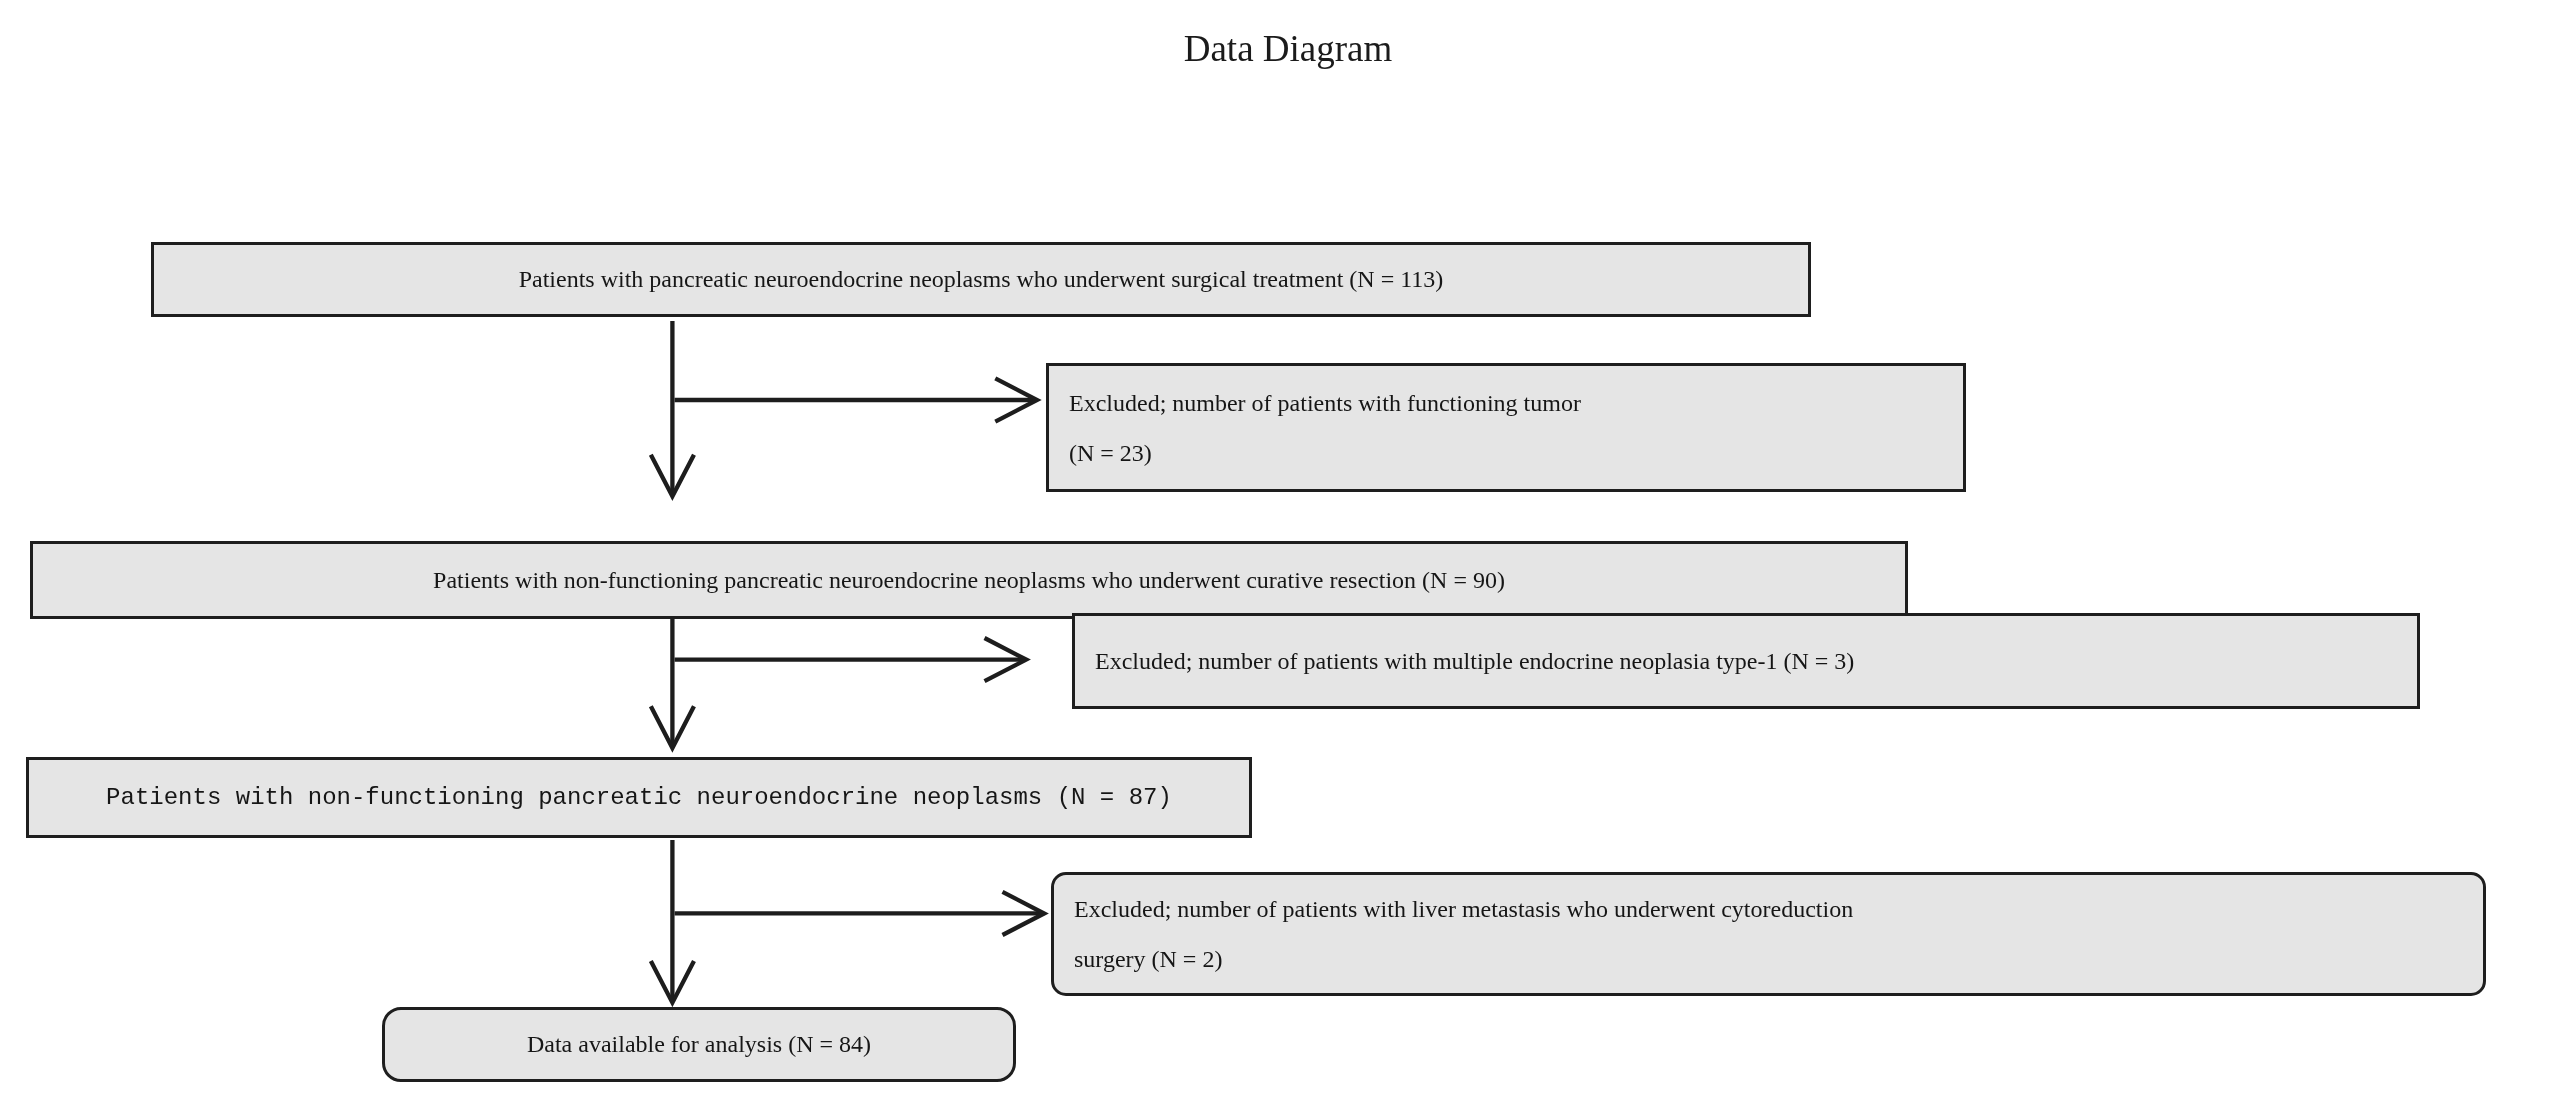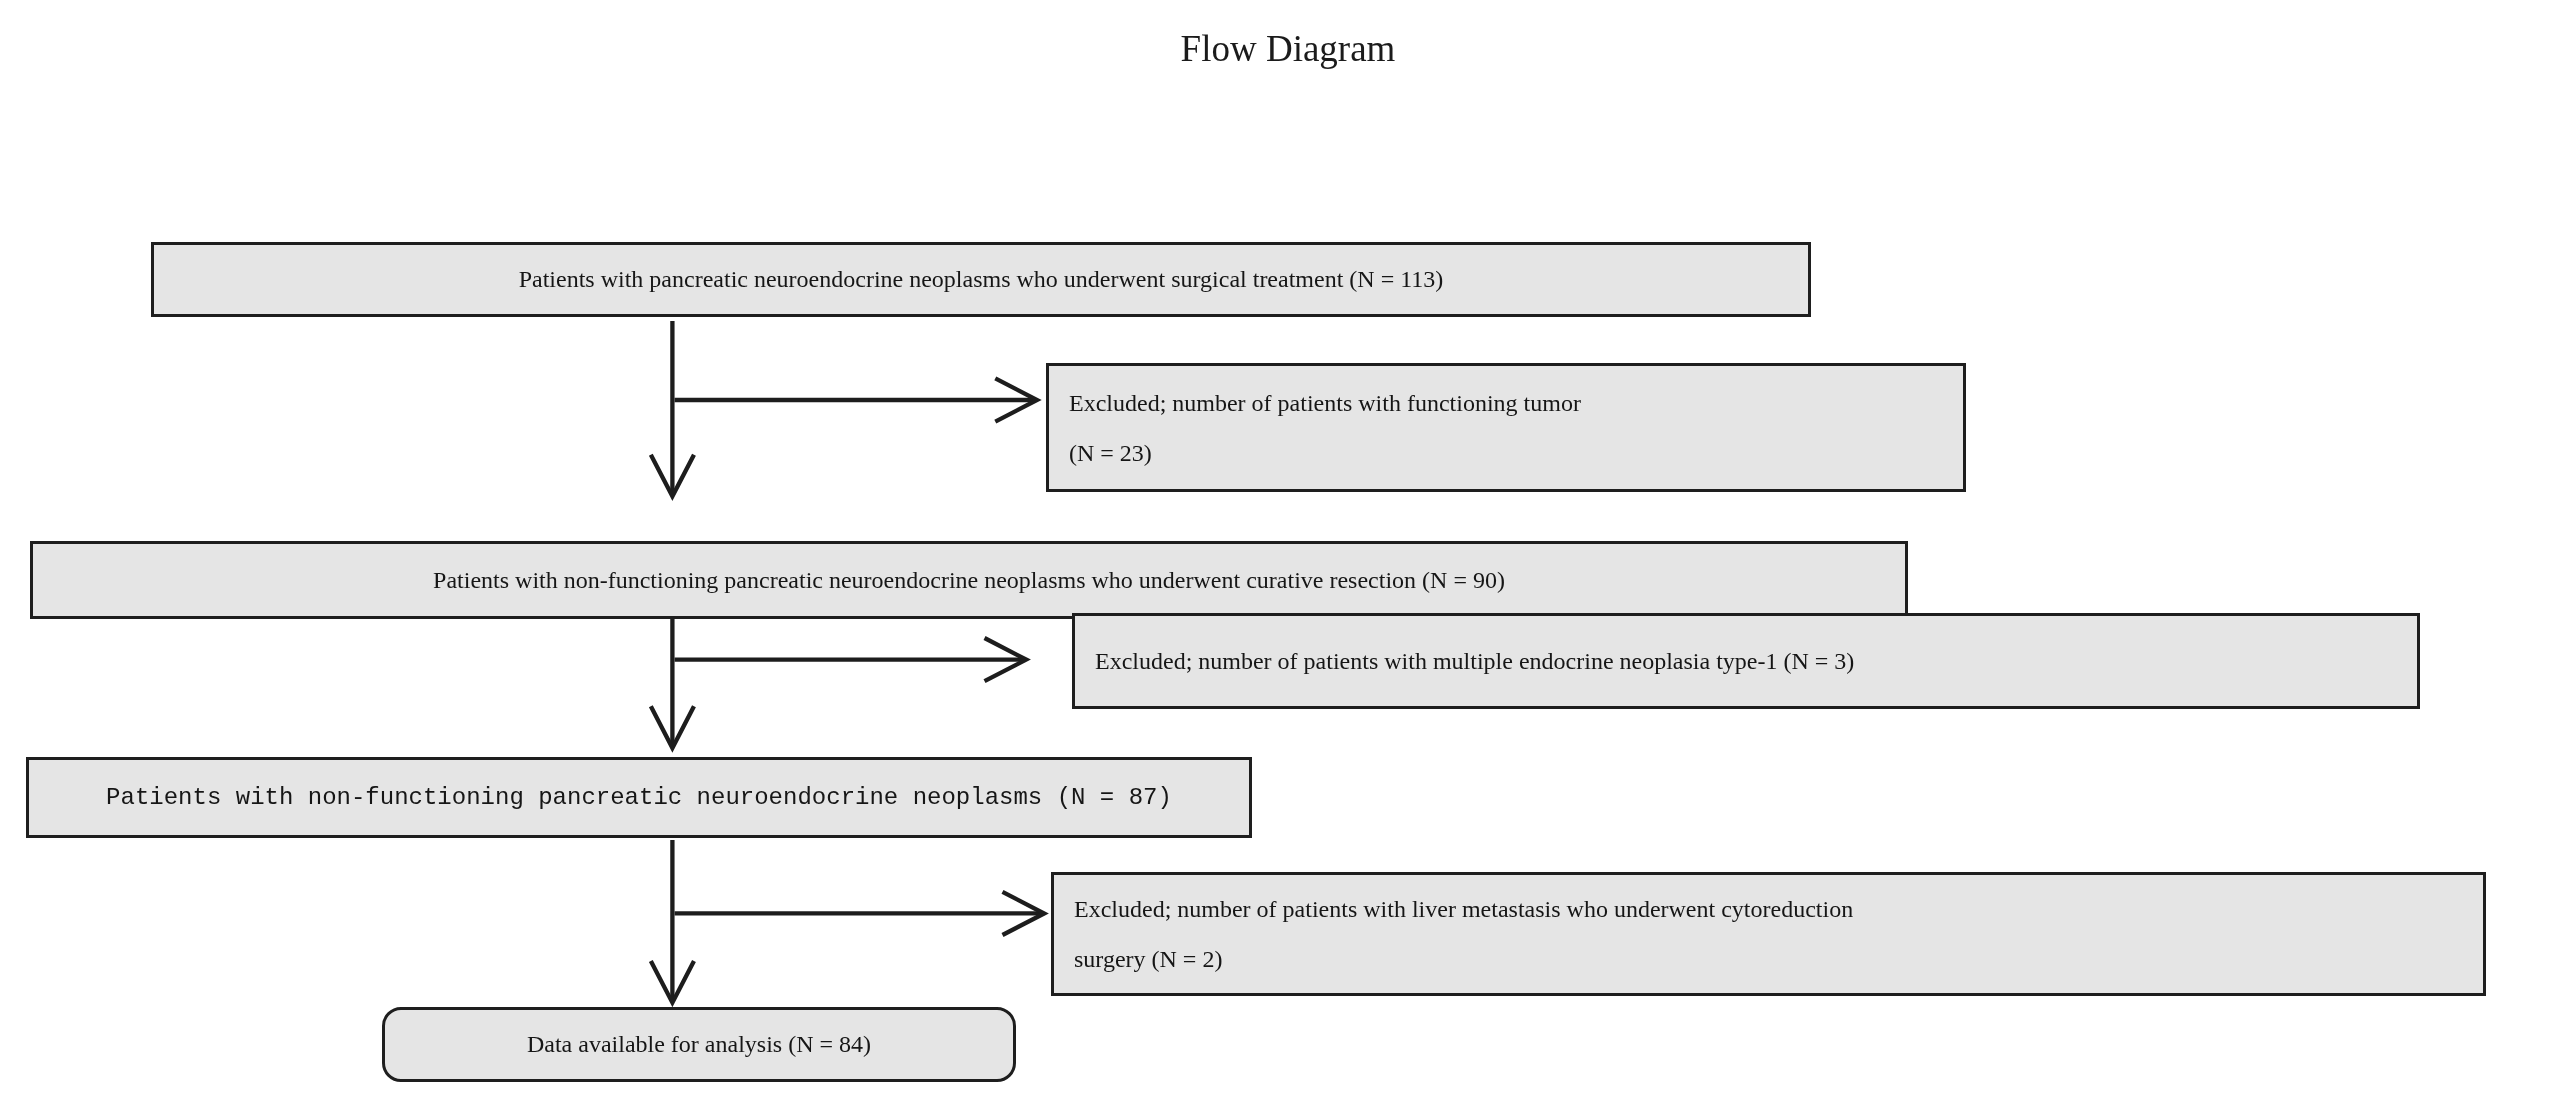--- a/index.html
+++ b/index.html
@@ -60,28 +60,28 @@
     line-height: 50px;
   }
   
   .box1 { left: 151px;  top: 242px;  width: 1660px; height: 75px; }
   .box2 { left: 30px;   top: 499px;  width: 1878px; height: 78px; margin-top: 42px; }
   .box3 { left: 26px;   top: 757px; width: 1226px; height: 81px; font-family: Liberation Mono, monospace; }
   .box4 { left: 382px;  top: 1007px; width: 634px;  height: 75px; border-radius: 19px; }
   
   .excl1 { left: 1046px; top: 363px;  width: 920px; height: 129px; }
   .excl2 { left: 1072px; top: 613px;  width: 1348px; height: 96px; }
-  .excl3 { left: 1051px; top: 872px; width: 1435px; height: 124px; }
+  .excl3 { left: 1051px; top: 872px; width: 1435px; height: 124px; border-radius: 15px; }
 </style>
 </head>
 <body>
 
 <div class="canvas">
 
-  <div class="title">Flow Diagram</div>
+  <div class="title">Data Diagram</div>
 
   <svg class="arrows" width="2576" height="1120" viewBox="0 0 3582 1557" aria-hidden="true">
 
     <g>
       <line x1="935" y1="446" x2="935" y2="686"></line>
       <polyline points="905,632 935,690 965,632"></polyline>
     </g>
 
     <g>
       <line x1="938" y1="556" x2="1438" y2="556"></line>

